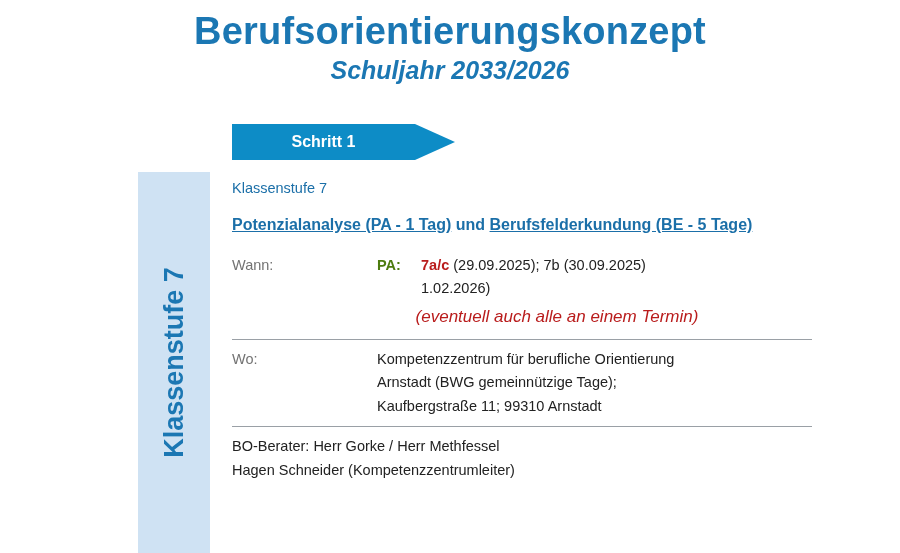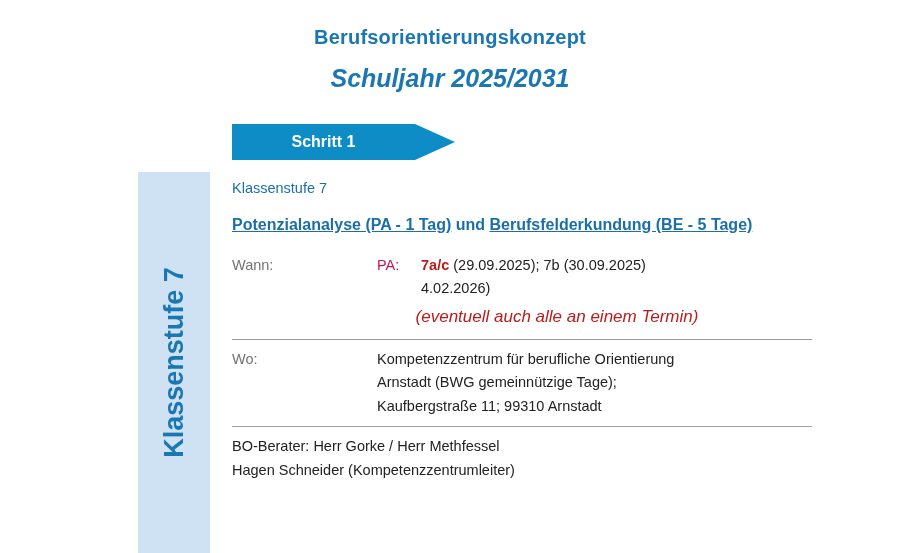--- a/index.html
+++ b/index.html
@@ -23,26 +23,26 @@
 
   
   .title-block {
     position: absolute;
     top: 10px;
     left: 0;
     width: 900px;
     text-align: center;
   }
   .doc-title {
-    font-size: 20px;
+    font-size: 38px;
     font-weight: bold;
     color: #1b77b3;
     letter-spacing: 0.2px;
     line-height: 1.12;
-    margin: 16px;
+    margin: 0;
   }
   .doc-subtitle {
     font-size: 25px;
     font-weight: bold;
     font-style: italic;
     color: #1b77b3;
     line-height: 1.15;
     margin: 3px 0 0 0;
   }
 
@@ -147,22 +147,22 @@
   .wann-grid {
     display: block;
   }
   .wann-line {
     display: flex;
     align-items: flex-start;
   }
   .wann-key {
     width: 44px;
     flex: 0 0 44px;
-    color: #be185d;
-    font-weight: normal;
+    color: #4d7c0f;
+    font-weight: bold;
   }
   .wann-text {
     flex: 1;
     color: #222222;
   }
   .wann-text b {
     color: #b91c1c;
   }
   .wann-cont {
     margin-left: 44px;
@@ -189,21 +189,21 @@
     margin-bottom: 0;
   }
 </style>
 </head>
 <body>
 
 <div class="page">
 
   <div class="title-block">
     <div class="doc-title">Berufsorientierungskonzept</div>
-    <div class="doc-subtitle">Schuljahr 2025/2031</div>
+    <div class="doc-subtitle">Schuljahr 2033/2026</div>
   </div>
 
   <div class="side-band">
     <div class="side-band-label">Klassenstufe 7</div>
   </div>
 
   <div class="step-arrow">
     <div class="step-arrow-body">Schritt 1</div>
     <div class="step-arrow-head"></div>
   </div>
@@ -217,21 +217,21 @@
     </div>
 
     <div class="block">
       <div class="row">
         <div class="row-label">Wann:</div>
         <div class="row-value wann-grid">
           <div class="wann-line">
             <div class="wann-key">PA:</div>
             <div class="wann-text"><b>7a/c</b> (29.09.2025); 7b (30.09.2025)</div>
           </div>
-          <div class="wann-cont">4.02.2026)</div>
+          <div class="wann-cont">1.02.2026)</div>
         </div>
       </div>
       <div class="note">(eventuell auch alle an einem Termin)</div>
     </div>
 
     <hr class="divider">
 
     <div class="block">
       <div class="row">
         <div class="row-label">Wo:</div>

